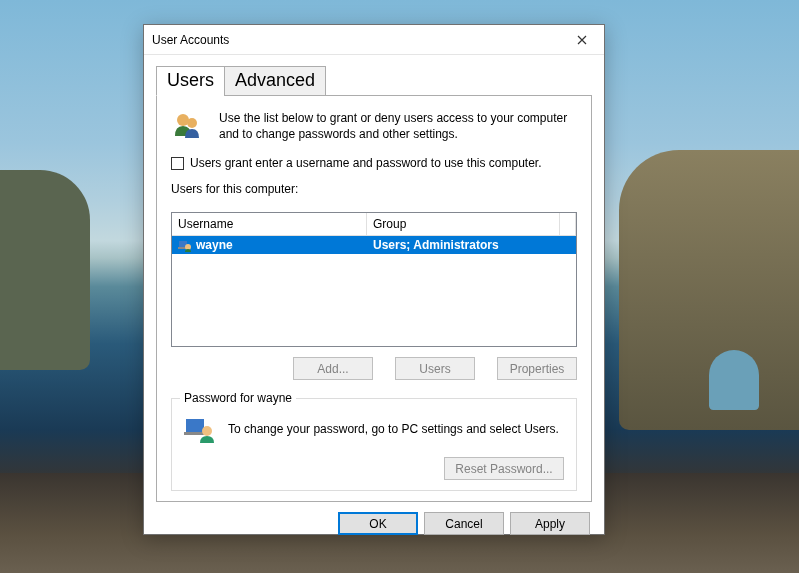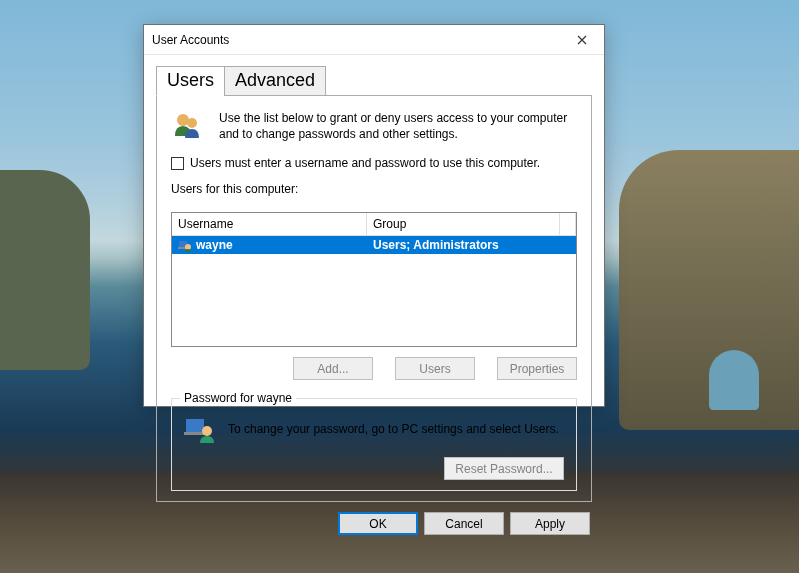--- a/index.html
+++ b/index.html
@@ -31,21 +31,21 @@
     background: #6aa0b8; border-radius: 30px 30px 5px 5px;
   }
   .bg-beach {
     position: absolute; left: 0; right: 0; bottom: 0; height: 100px;
     background: linear-gradient(to bottom, #3a3530 0%, #5a5040 60%, #6a6050 100%);
   }
 
   .dialog {
     position: absolute;
     left: 143px; top: 24px;
-    width: 462px; height: 383px;
+    width: 462px; height: 511px;
     background: #ffffff;
     border: 1px solid #707070;
     box-shadow: 0 4px 20px rgba(0,0,0,0.25);
     display: flex; flex-direction: column;
   }
   .titlebar {
     height: 30px; display: flex; align-items: center;
     padding-left: 8px;
     border-bottom: 1px solid #e5e5e5;
   }
@@ -172,21 +172,21 @@
             <path d="M4 26 Q4 16 12 16 Q20 16 20 26 Z" fill="#3a7a3a"></path>
             <circle cx="21" cy="13" r="5" fill="#e8b060"></circle>
             <path d="M14 28 Q14 19 21 19 Q28 19 28 28 Z" fill="#3560a0"></path>
           </svg>
         </span>
         <div class="intro-text">Use the list below to grant or deny users access to your computer and to change passwords and other settings.</div>
       </div>
 
       <div class="checkbox-row">
         <span class="chk"></span>
-        <span>Users must enter a username and password to use this computer.</span>
+        <span>Users grant enter a username and password to use this computer.</span>
       </div>
 
       <div class="section-label">Users for this computer:</div>
 
       <div class="listview">
         <div class="lv-header">
           <div class="col col-user">Username</div>
           <div class="col col-group">Group</div>
           <div class="col col-end"></div>
         </div>

